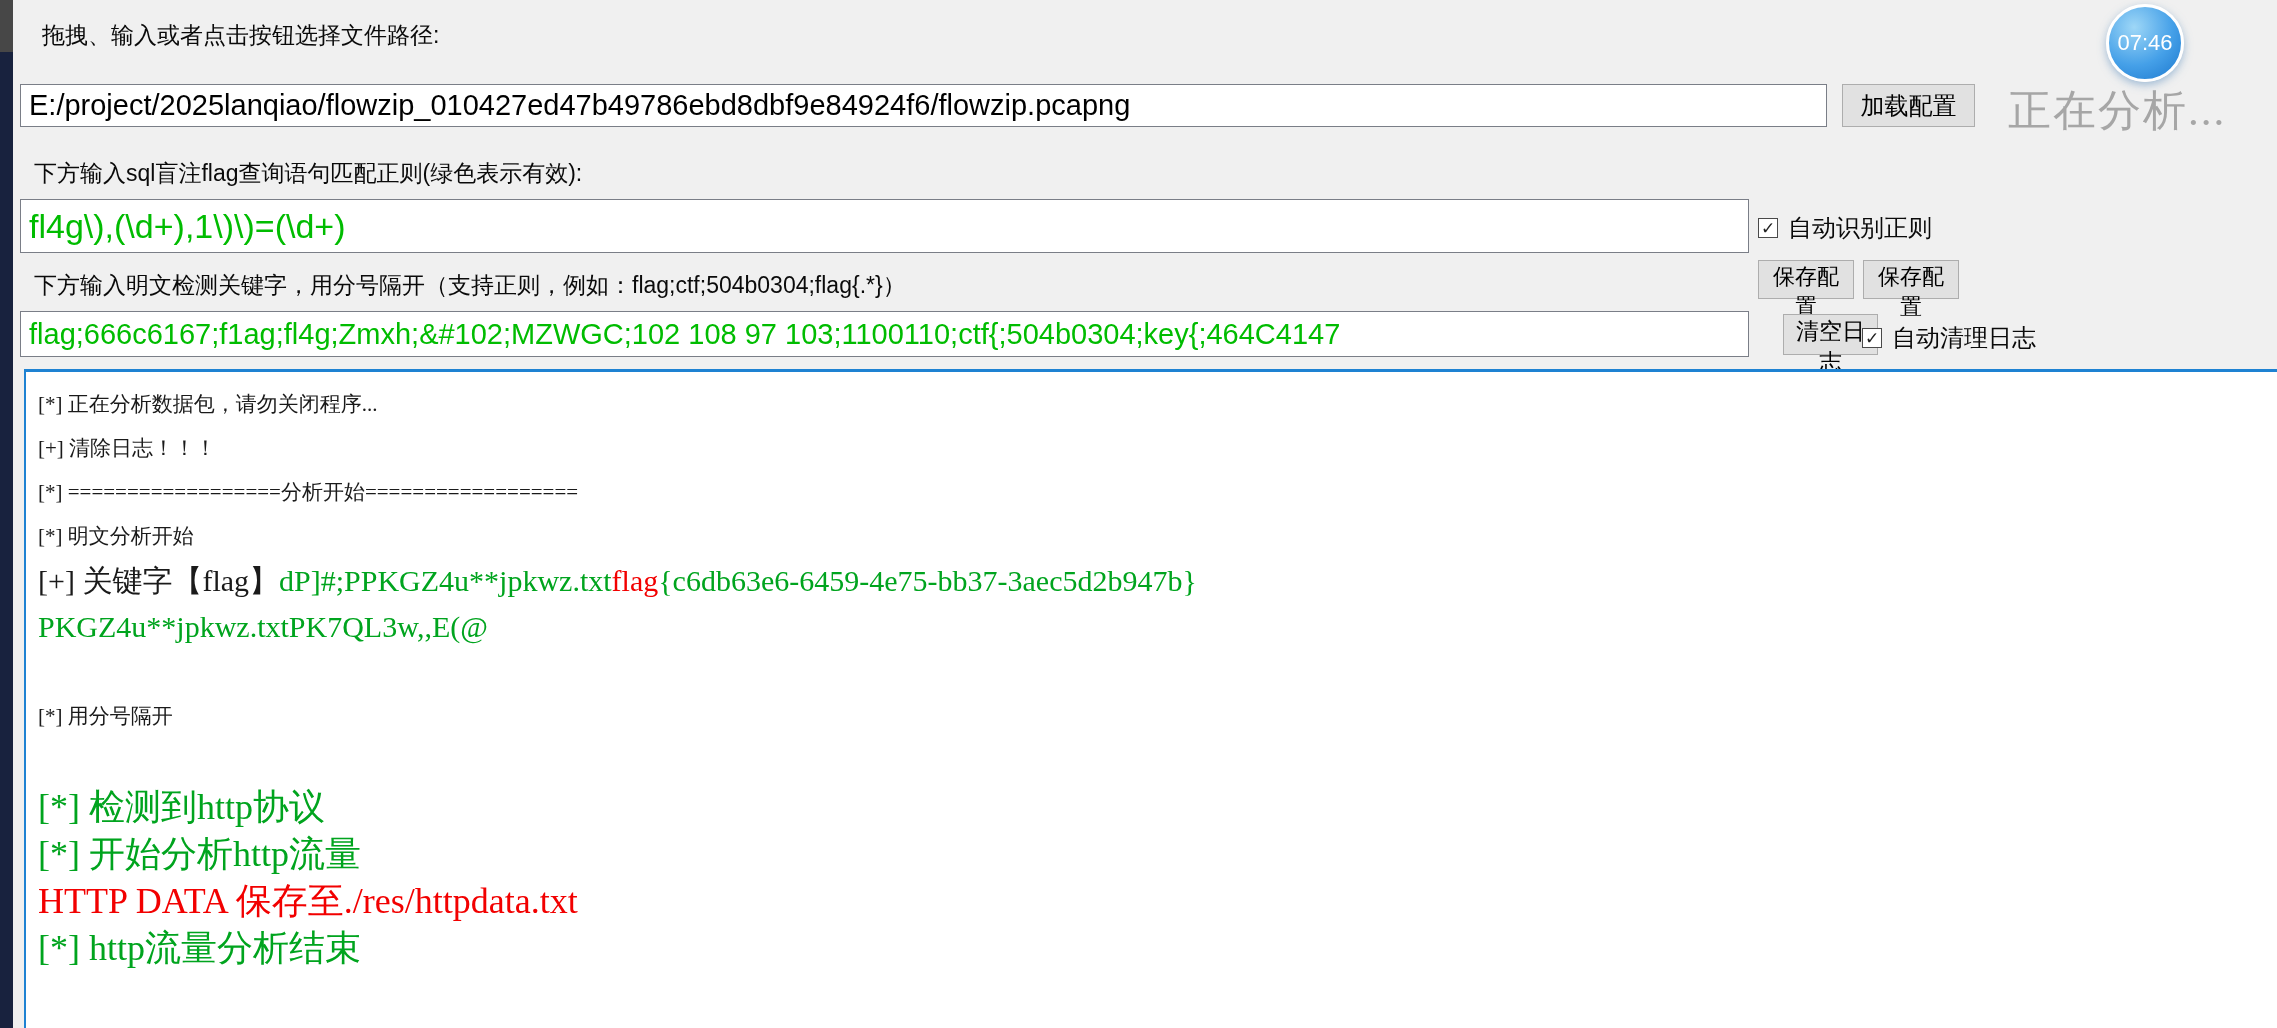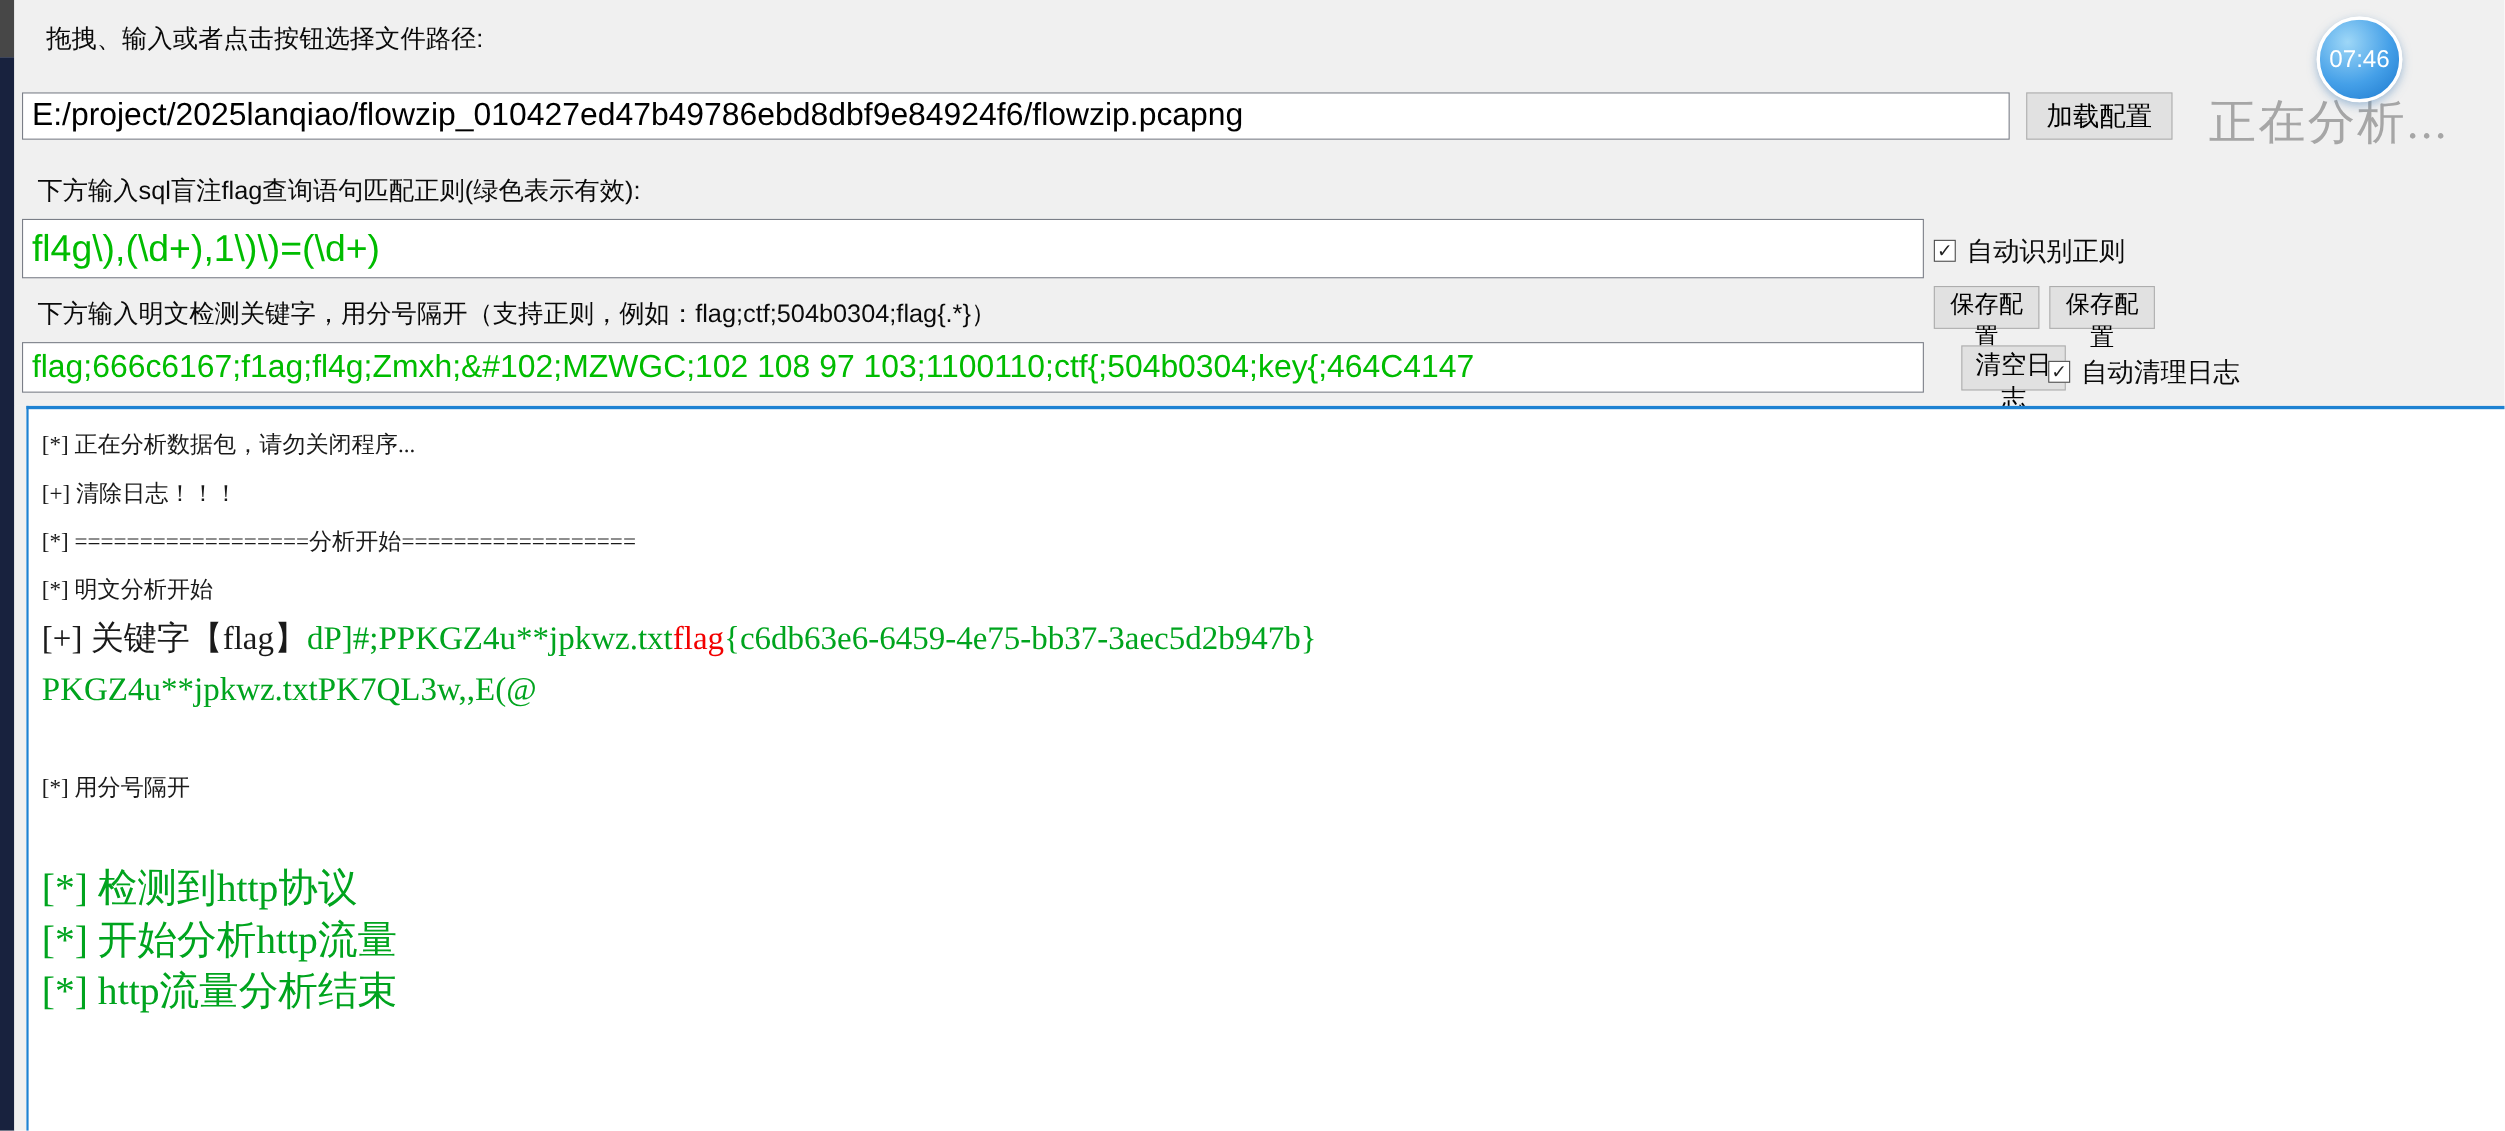--- a/index.html
+++ b/index.html
@@ -37,21 +37,21 @@
   .chk .box{
     width:20px;height:20px;box-sizing:border-box;border:1px solid #4a4a4a;background:#fff;
     display:flex;align-items:center;justify-content:center;font-size:17px;color:#222;line-height:1;
   }
   
   #status-text{
     left:2008px;top:82px;font-size:43px;color:#a6a6a6;letter-spacing:2px;
     font-family:"Liberation Serif",serif;white-space:nowrap;
   }
   #clock-badge{
-    left:2106px;top:15px;width:72px;height:72px;border-radius:50%;
+    left:2106px;top:4px;width:72px;height:72px;border-radius:50%;
     background:radial-gradient(circle at 35% 28%, #9ed7f7 0%, #45a0e8 55%, #1b77cd 100%);
     border:3px solid #ffffff;box-shadow:0 3px 9px rgba(90,140,190,.55);
     display:flex;align-items:center;justify-content:center;
     color:#fff;font-size:22px;
   }
   
   #log-area{
     left:24px;top:369px;width:2253px;height:659px;box-sizing:border-box;background:#fff;
     border-top:3px solid #1e82d2;border-left:2px solid #1e82d2;
     padding:10px 8px 0 12px;overflow:hidden;
@@ -99,14 +99,15 @@
     <div class="log-line sz-s"><span style="color: rgb(26, 26, 26);">[+] 清除日志！！！</span></div>
     <div class="log-line sz-s"><span style="color: rgb(26, 26, 26);">[*] ==================分析开始==================</span></div>
     <div class="log-line sz-s"><span style="color: rgb(26, 26, 26);">[*] 明文分析开始</span></div>
     <div class="log-line sz-m"><span style="color: rgb(26, 26, 26);">[+] 关键字【flag】</span><span style="color: rgb(0, 164, 30);">dP]#;PPKGZ4u**jpkwz.txt</span><span style="color: rgb(242, 0, 0);">flag</span><span style="color: rgb(0, 164, 30);">{c6db63e6-6459-4e75-bb37-3aec5d2b947b}</span></div>
     <div class="log-line sz-m"><span style="color: rgb(0, 164, 30);">PKGZ4u**jpkwz.txtPK7QL3w,,E(@</span></div>
     <div class="log-line sz-s">&nbsp;</div>
     <div class="log-line sz-s"><span style="color: rgb(26, 26, 26);">[*] 用分号隔开</span></div>
     <div class="log-line sz-m">&nbsp;</div>
     <div class="log-line sz-l"><span style="color: rgb(0, 164, 30);">[*] 检测到http协议</span></div>
     <div class="log-line sz-l"><span style="color: rgb(0, 164, 30);">[*] 开始分析http流量</span></div>
+    <div class="log-line sz-l"><span style="color: rgb(242, 0, 0);">HTTP DATA 保存至./res/httpdata.txt</span></div>
     <div class="log-line sz-l"><span style="color: rgb(0, 164, 30);">[*] http流量分析结束</span></div>
   </div>
 
 </body></html>

